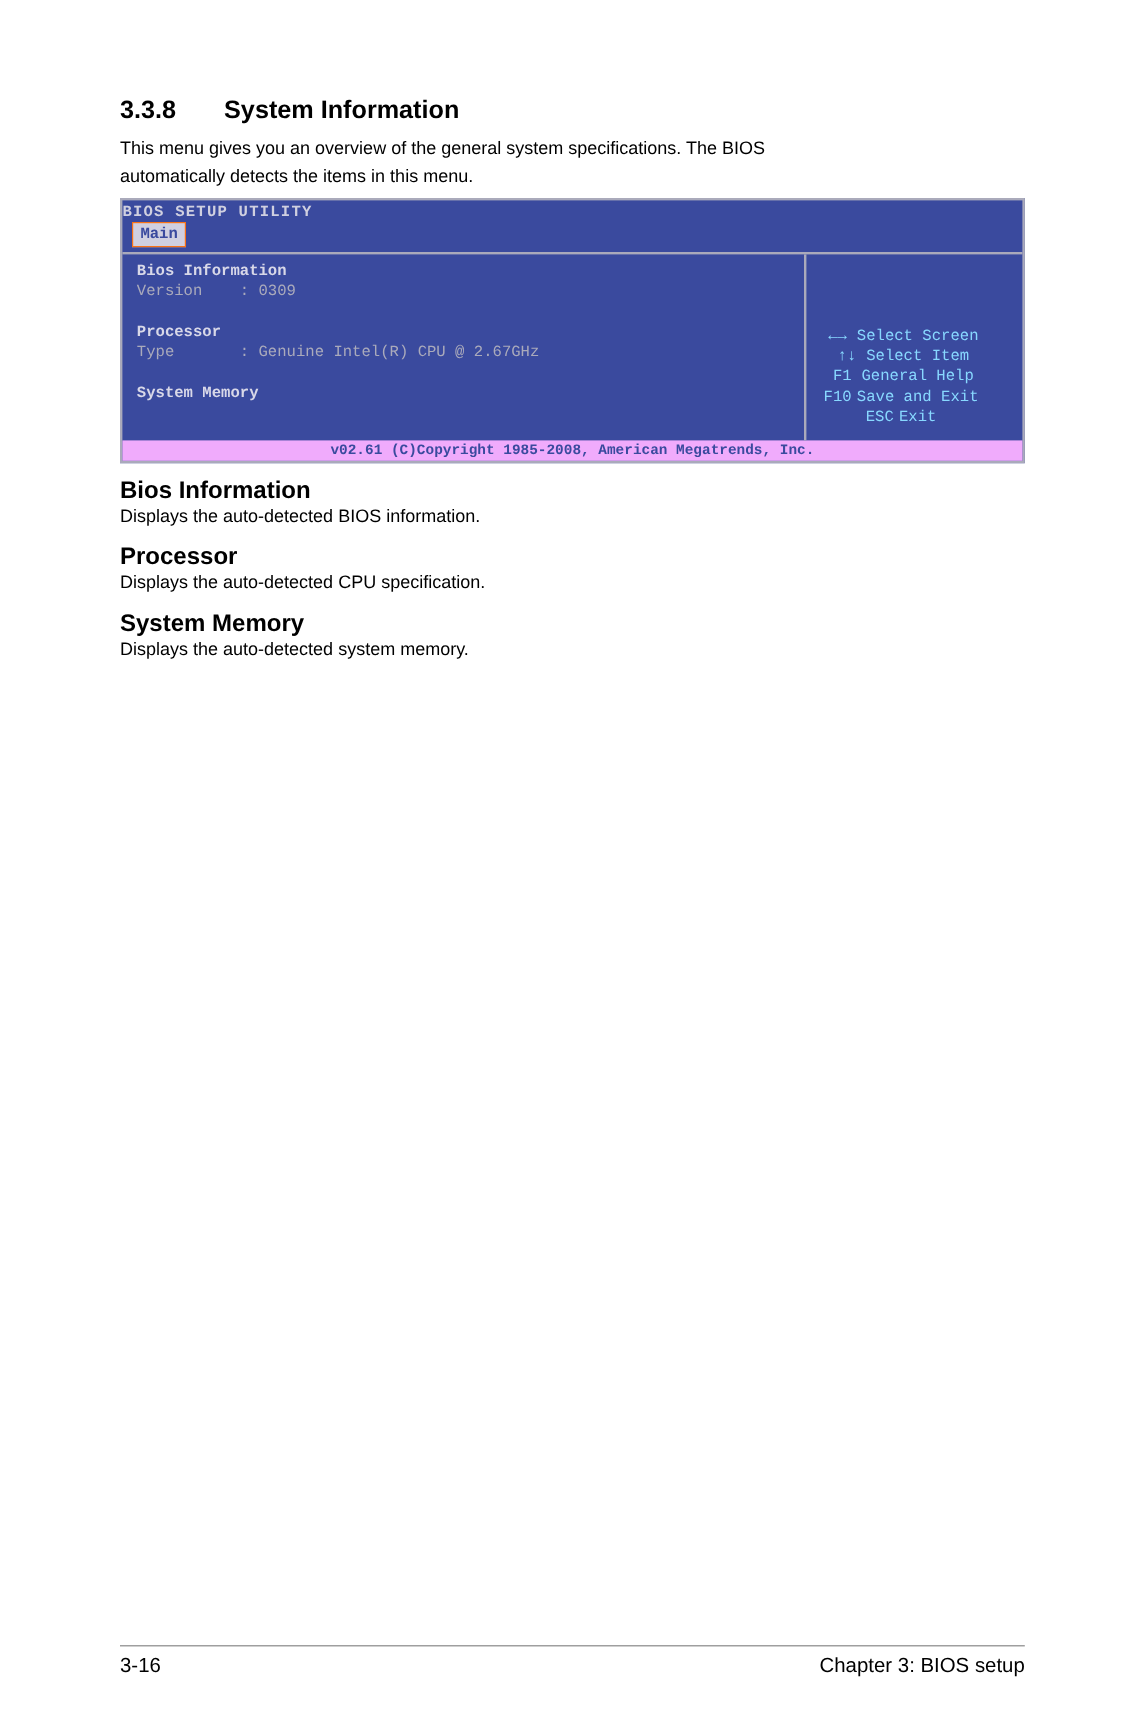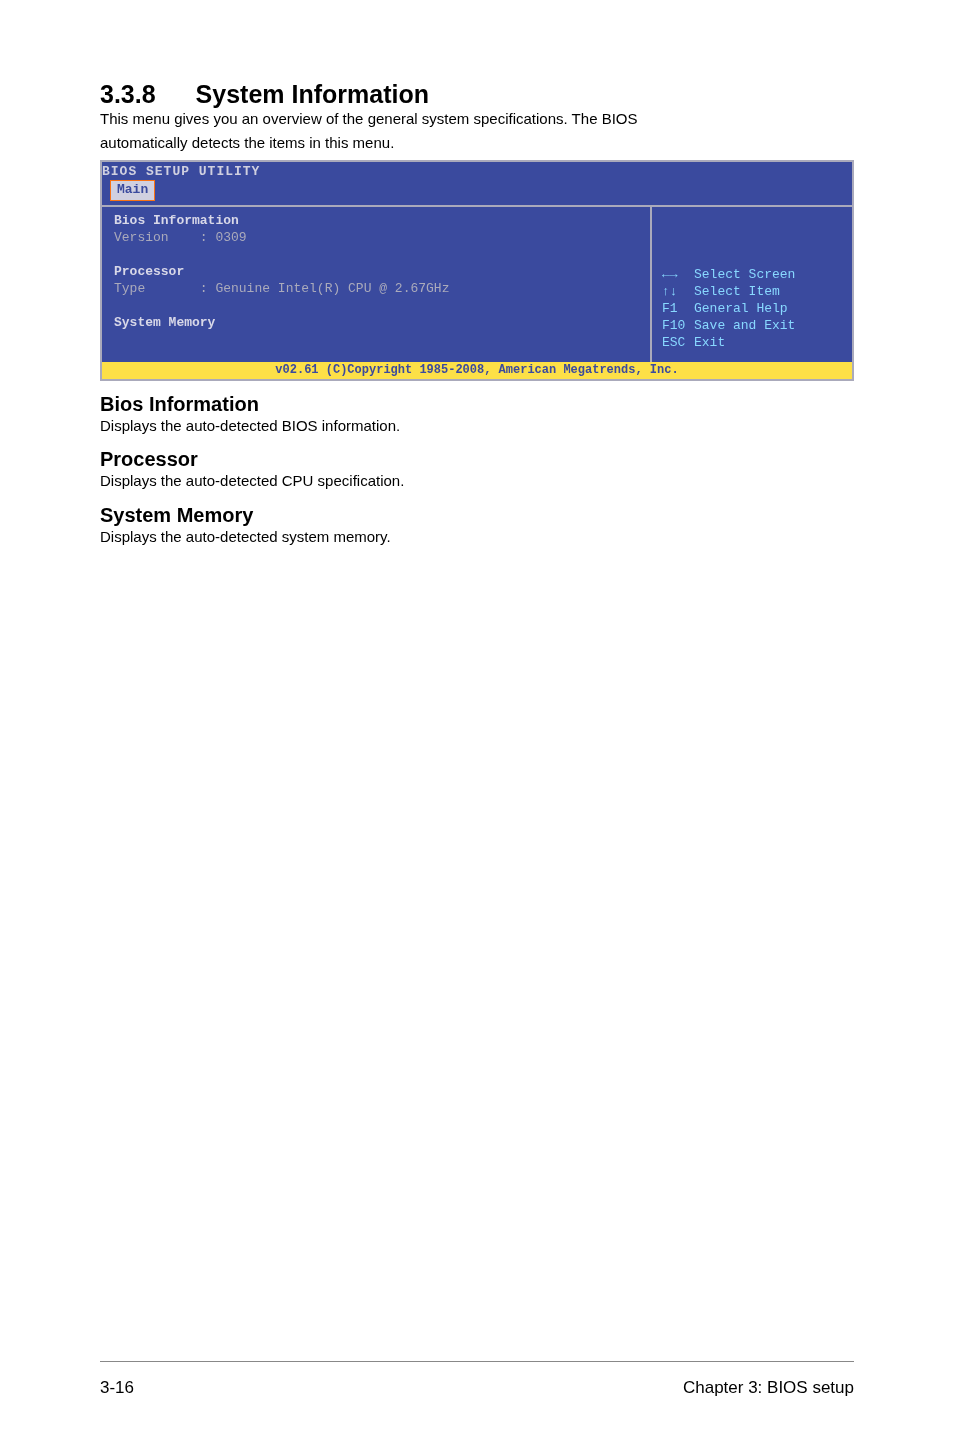--- a/index.html
+++ b/index.html
@@ -10,22 +10,23 @@
     body {
       font-family: Arial, Helvetica, sans-serif;
       width: 954px;
       height: 1438px;
       background: #fff;
       padding: 80px 100px 40px 100px;
       position: relative;
       color: #000;
     }
     .section-heading {
-      font-size: 25px;
+      font-size: 21px;
       font-weight: bold;
+      margin-bottom: 10px;
     }
     .section-number {
       margin-right: 40px;
     }
     .body-text {
       font-size: 15px;
       line-height: 1.35;
       margin-bottom: 4px;
     }
     .bios-container {
@@ -58,61 +59,62 @@
     .bios-main {
       display: flex;
       border-top: 2px solid #aab;
     }
     .bios-left {
       flex: 1;
       padding: 6px 12px 30px 12px;
       border-right: 2px solid #aab;
     }
     .bios-right {
-      width: 200px;
+      width: 180px;
       padding: 6px 10px 10px 10px;
       position: relative;
+      text-align: center;
     }
     .bios-right-help {
       position: absolute;
       bottom: 10px;
       left: 10px;
       color: #88d8ff;
     }
     .bios-right-help span.key {
       display: inline-block;
       width: 32px;
     }
     .bios-bold {
       color: #d8d8e8;
       font-weight: bold;
     }
     .bios-line {
       white-space: pre;
     }
     .bios-footer {
       text-align: center;
-      background: #fde047;
+      background: #f0abfc;
       color: #3a4a9e;
       font-weight: bold;
       padding: 1px 0;
       font-size: 12px;
     }
     .subhead {
       font-size: 20px;
       font-weight: bold;
       margin-top: 12px;
     }
     .page-footer {
       position: absolute;
       bottom: 40px;
       left: 100px;
       right: 100px;
       border-top: 1px solid #888;
-      padding-top: 16px;
+      padding-top: 6px;
       font-size: 17px;
       display: flex;
       justify-content: space-between;
       color: #000;
     }
   </style>
 </head>
 <body>
 
 <div class="section-heading">

